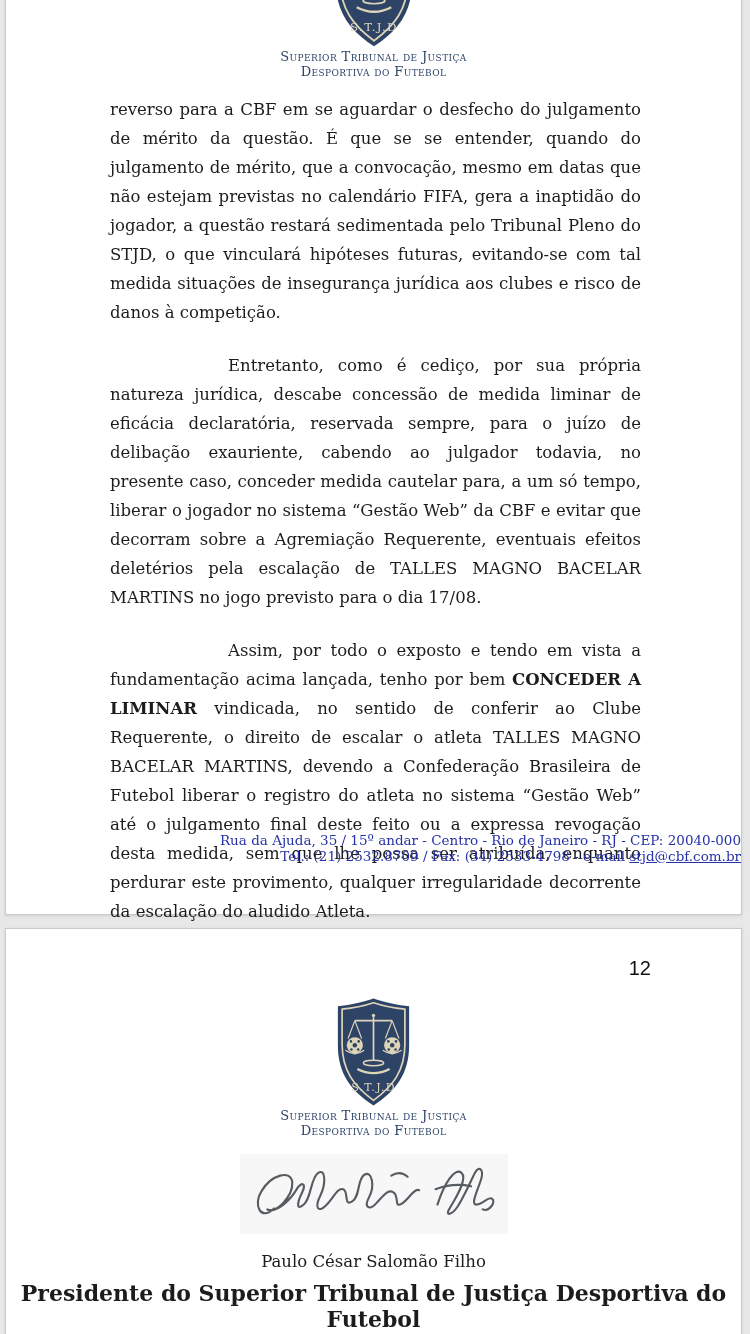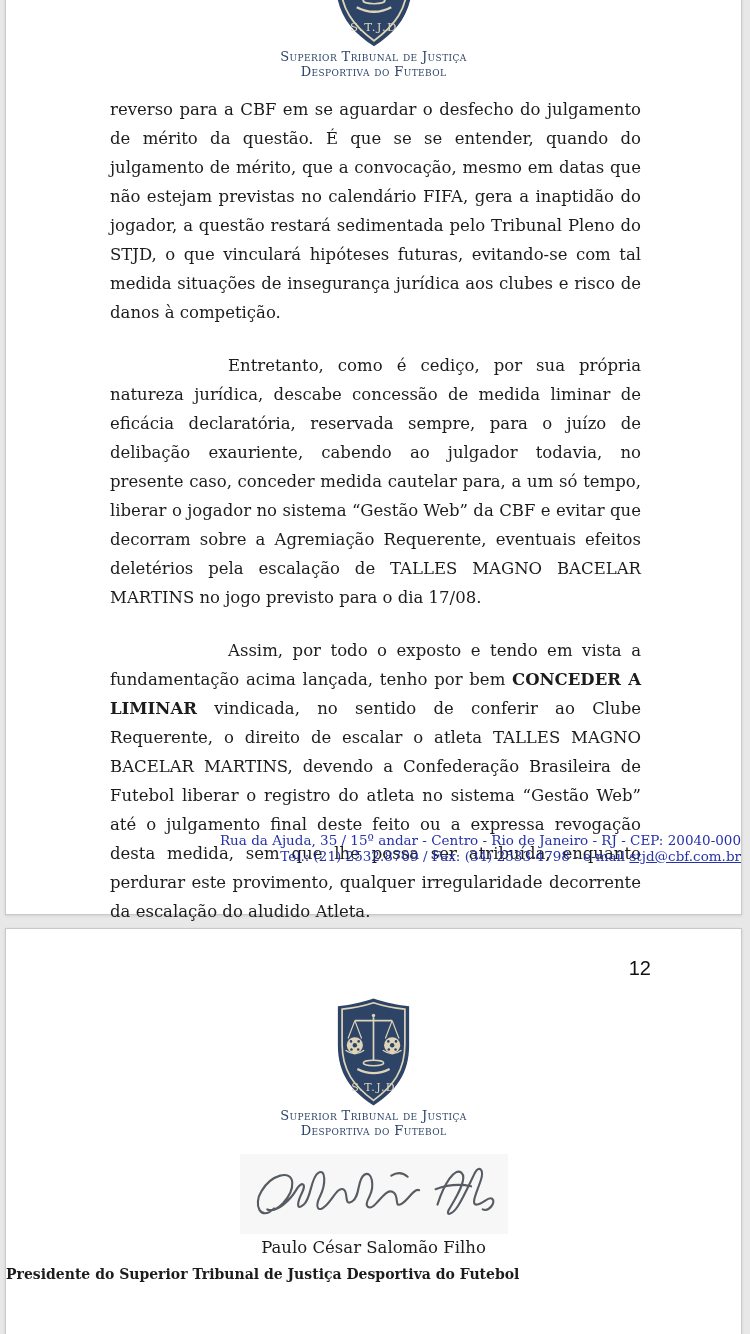--- a/index.html
+++ b/index.html
@@ -76,28 +76,28 @@
   }
   .signature-wrap{
     width:268px;
     height:80px;
     margin:16px auto 0 auto;
     background:#f7f7f7;
     display:flex;align-items:center;justify-content:center;
   }
   .sig-name{
     text-align:center;
-    margin-top:4px;
+    margin-top:18px;
     font-size:16.5px;
     color:var(--text,#1c1c1c);
   }
   .sig-title{
-    text-align:left;
+    text-align:center;
     margin-top:9px;
-    font-size:14px;
+    font-size:22px;
     font-weight:bold;
     color:var(--text,#1c1c1c);
   }
   .crest-shield{fill:var(--navy,#2d4467);}
   .crest-line{stroke:var(--cream,#ded5b9);fill:none;}
   .crest-fill{fill:var(--cream,#ded5b9);}
   .crest-spot{fill:var(--navy,#2d4467);}
   .crest-text{
     fill:var(--cream,#ded5b9);
     font-family:"DejaVu Serif", serif;

